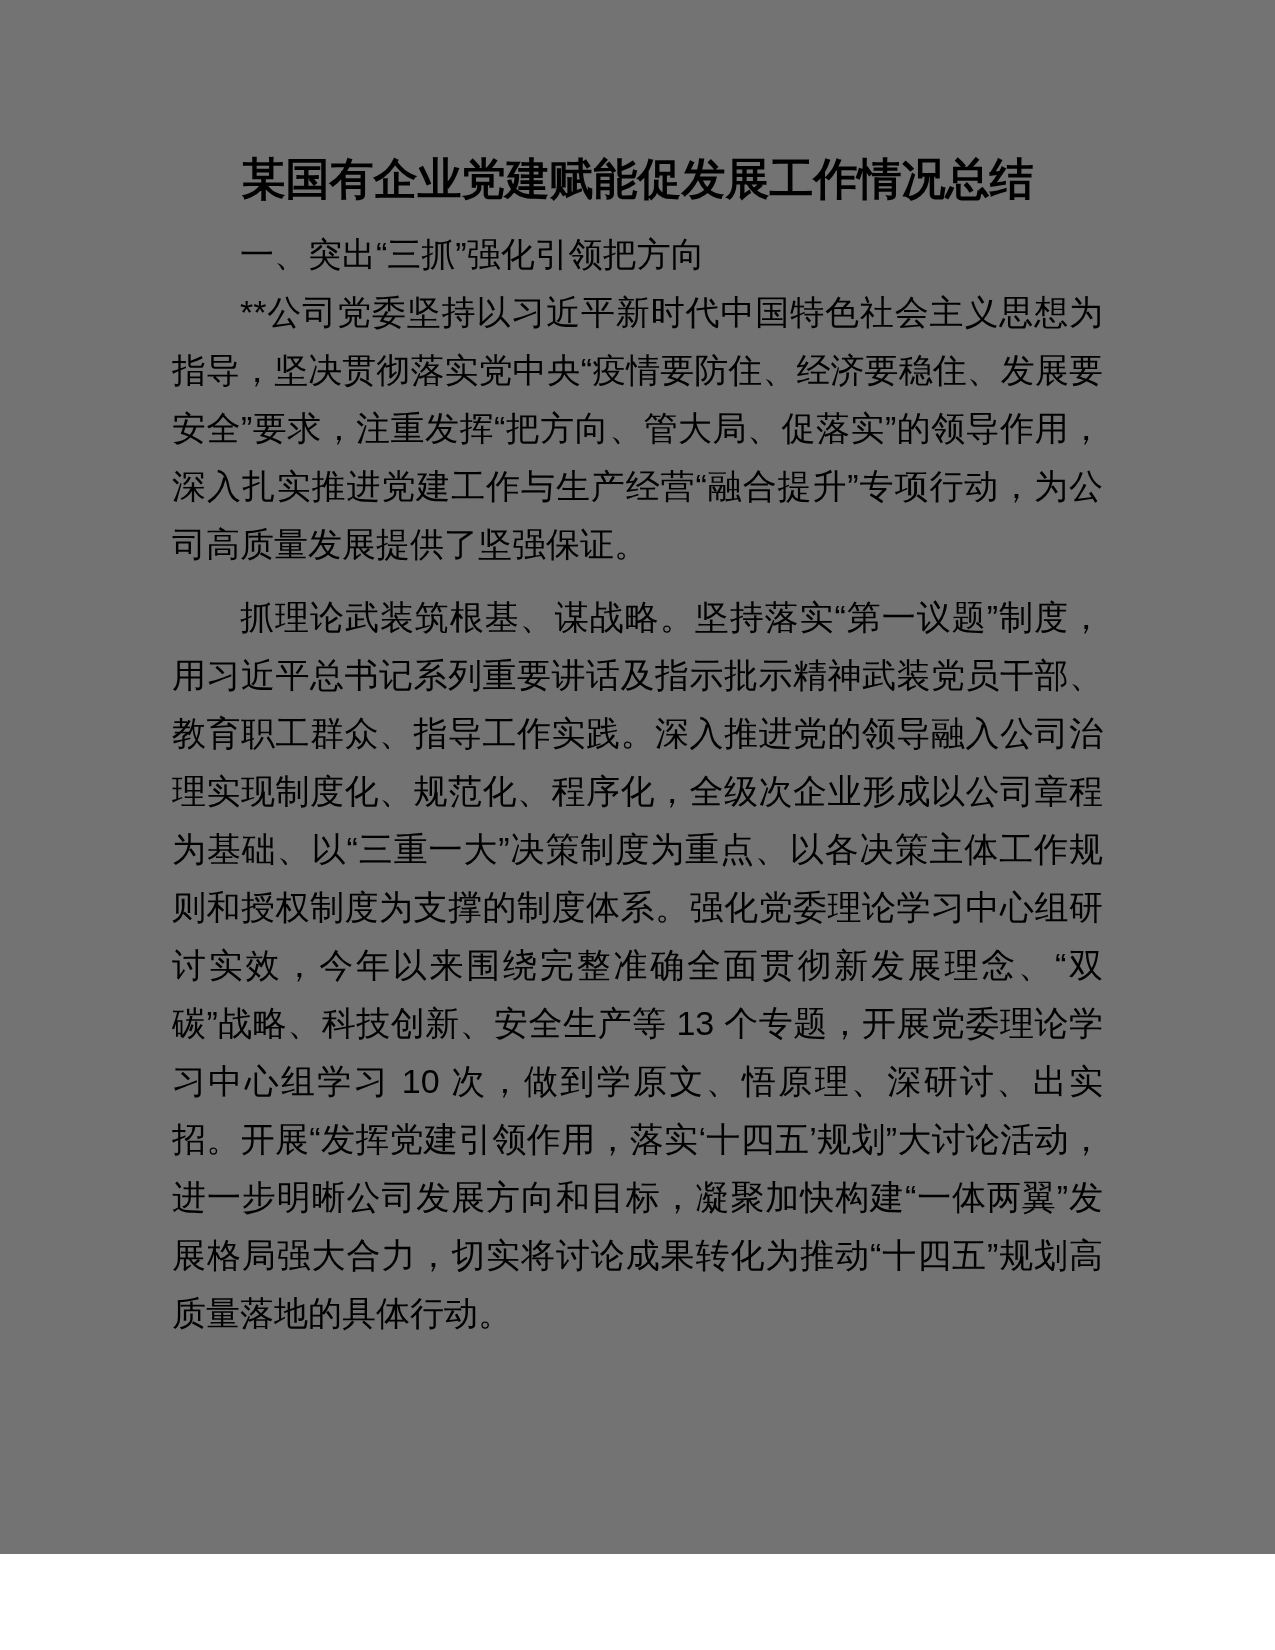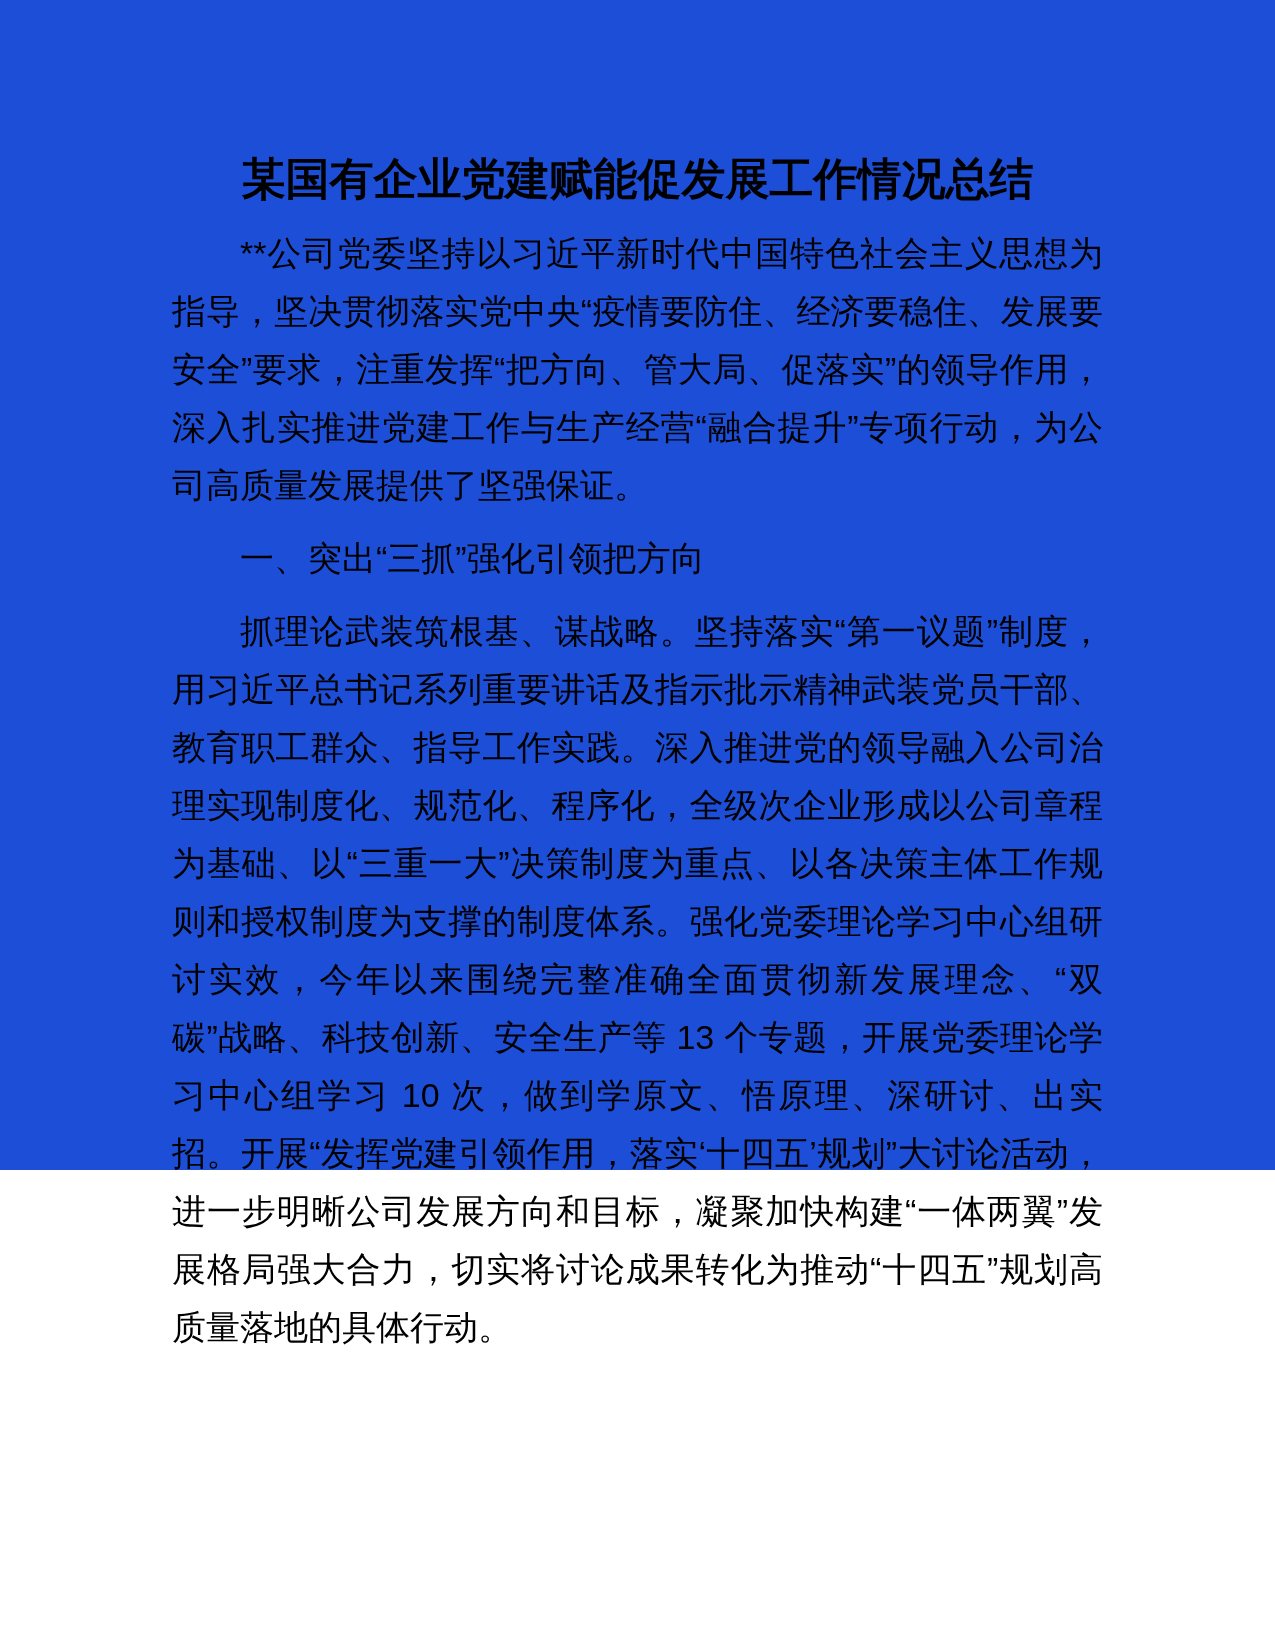--- a/index.html
+++ b/index.html
@@ -10,23 +10,23 @@
     width: 1275px;
     height: 1650px;
     background: #ffffff;
     color: #000000;
     font-family: "Liberation Sans", sans-serif;
     overflow: hidden;
   }
   .page {
     box-sizing: border-box;
     width: 1275px;
-    height: 1170px;
+    height: 1554px;
     padding: 148px 172px 40px 172px;
-    background: #1d4ed8;
+    background: #737373;
   }
   .doc-title {
     font-size: 44px;
     font-weight: 600;
     line-height: 62px;
     text-align: center;
     margin: 0 0 14px 0;
     letter-spacing: 0;
   }
   .para {
@@ -41,19 +41,19 @@
   .para.first {
     margin-top: 0;
   }
 </style>
 </head>
 <body>
 
 <div class="page">
   <h1 class="doc-title">某国有企业党建赋能促发展工作情况总结</h1>
 
+  <p class="para">一、突出“三抓”强化引领把方向</p>
+
   <p class="para first">**公司党委坚持以习近平新时代中国特色社会主义思想为指导，坚决贯彻落实党中央“疫情要防住、经济要稳住、发展要安全”要求，注重发挥“把方向、管大局、促落实”的领导作用，深入扎实推进党建工作与生产经营“融合提升”专项行动，为公司高质量发展提供了坚强保证。</p>
-
-  <p class="para">一、突出“三抓”强化引领把方向</p>
 
   <p class="para">抓理论武装筑根基、谋战略。坚持落实“第一议题”制度，用习近平总书记系列重要讲话及指示批示精神武装党员干部、教育职工群众、指导工作实践。深入推进党的领导融入公司治理实现制度化、规范化、程序化，全级次企业形成以公司章程为基础、以“三重一大”决策制度为重点、以各决策主体工作规则和授权制度为支撑的制度体系。强化党委理论学习中心组研讨实效，今年以来围绕完整准确全面贯彻新发展理念、“双碳”战略、科技创新、安全生产等 13 个专题，开展党委理论学习中心组学习 10 次，做到学原文、悟原理、深研讨、出实招。开展“发挥党建引领作用，落实‘十四五’规划”大讨论活动，进一步明晰公司发展方向和目标，凝聚加快构建“一体两翼”发展格局强大合力，切实将讨论成果转化为推动“十四五”规划高质量落地的具体行动。</p>
 
 </div>
 
 </body></html>

